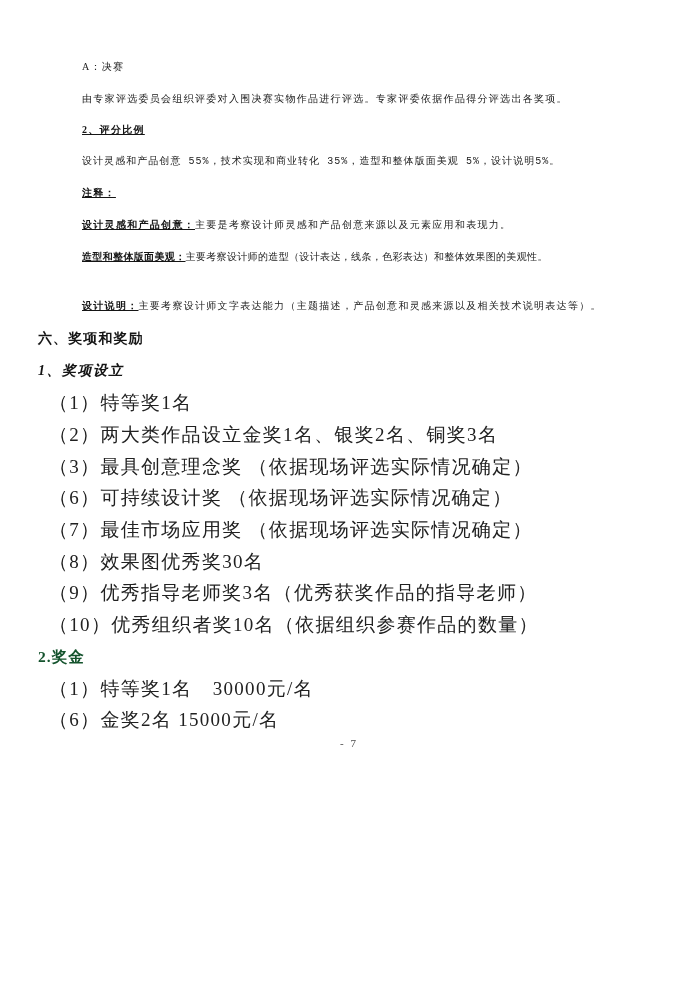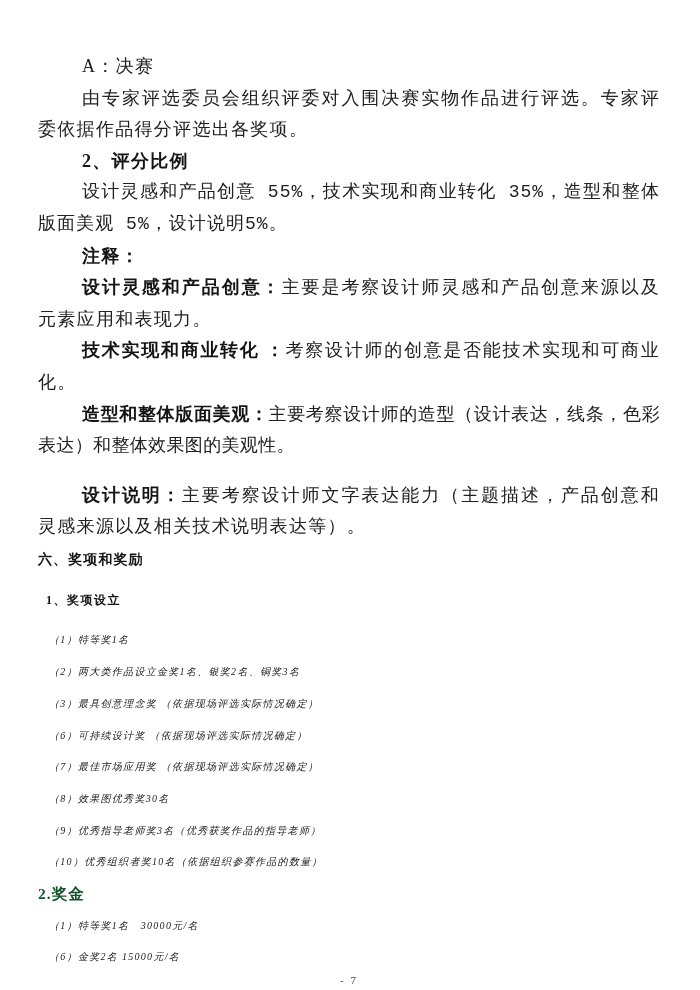--- a/index.html
+++ b/index.html
@@ -11,55 +11,55 @@
   }
   .page {
     box-sizing: border-box;
     width: 700px; height: 990px;
     padding: 51px 40px 0 38px;
     background: #ffffff;
     color: #212121;
   }
   .ln {
     margin: 0;
-    font-size: 18px;
+    font-size: 10px;
     line-height: 31.6px;
     letter-spacing: 1.3px;
     text-align: justify;
     color: #212121;
   }
   .indent { text-indent: 44px; }
-  .bold { font-weight: bold; color: #151515; }
+  .bold { font-weight: bold; color: #151515; text-decoration: underline; }
   .tight { letter-spacing: 0.35px; }
   .num { letter-spacing: 1.05px; font-family: Liberation Mono, monospace; }
   .gap-before { margin-top: 18px; }
   .sec-heading {
     margin: 0;
     font-size: 14px;
     font-weight: bold;
     line-height: 33px;
     letter-spacing: 1.1px;
     color: #151515;
   }
   .sub-heading {
-    margin: 8px;
-    font-size: 12px;
+    margin: 0;
+    font-size: 14px;
     font-weight: bold;
     line-height: 32.5px;
     letter-spacing: 1.5px;
     color: #151515;
+    font-style: italic;
   }
   .item {
     margin: 0;
     padding-left: 11px;
-    font-size: 10px;
+    font-size: 19px;
     line-height: 31.7px;
     letter-spacing: 1.3px;
     color: #212121;
-    font-style: italic;
   }
   .bonus-heading {
     margin: 0;
     font-size: 15.5px;
     font-weight: bold;
     line-height: 31.7px;
     letter-spacing: 1px;
     color: #14532d;
   }
   .footer {
@@ -80,21 +80,20 @@
   <p class="ln indent">由专家评选委员会组织评委对入围决赛实物作品进行评选。专家评委依据作品得分评选出各奖项。</p>
 
   <p class="ln indent bold">2、评分比例</p>
 
   <p class="ln indent num">设计灵感和产品创意 55%，技术实现和商业转化 35%，造型和整体版面美观 5%，设计说明5%。</p>
 
   <p class="ln indent bold">注释：</p>
 
   <p class="ln indent"><span class="bold">设计灵感和产品创意：</span><span>主要是考察设计师灵感和产品创意来源以及元素应用和表现力。</span></p>
 
-  <p class="ln indent"><span class="bold">技术实现和商业转化 ：</span><span>考察设计师的创意是否能技术实现和可商业化。</span></p>
 
   <p class="ln indent tight"><span class="bold">造型和整体版面美观：</span><span>主要考察设计师的造型（设计表达，线条，色彩表达）和整体效果图的美观性。</span></p>
 
   <p class="ln indent gap-before"><span class="bold">设计说明：</span><span>主要考察设计师文字表达能力（主题描述，产品创意和灵感来源以及相关技术说明表达等）。</span></p>
 
   <p class="sec-heading">六、奖项和奖励</p>
 
   <p class="sub-heading">1、奖项设立</p>
 
   <p class="item">（1）特等奖1名</p>

